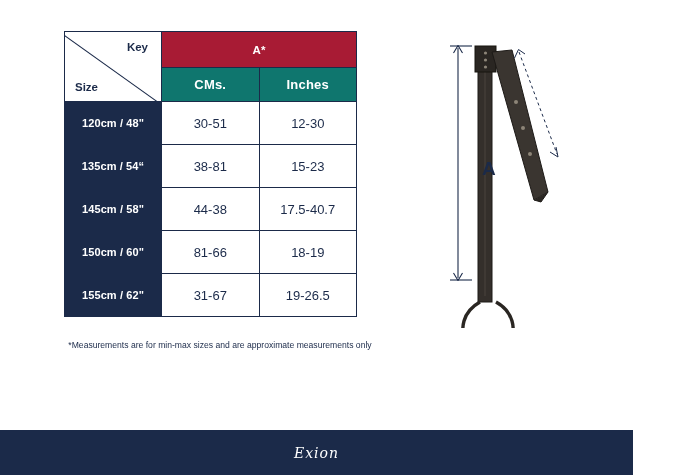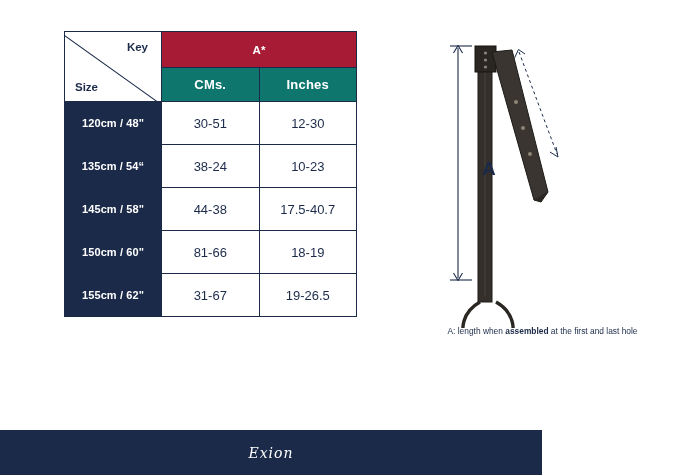--- a/index.html
+++ b/index.html
@@ -156,21 +156,21 @@
     font-size: 19px;
     font-weight: bold;
     color: #1b2a49;
   }
 
   
   .footer {
     position: absolute;
     left: 0;
     bottom: 0;
-    width: 542px;
+    width: 633px;
     height: 45px;
     background: #1b2a49;
     display: flex;
     align-items: center;
     justify-content: center;
   }
   .footer .brand {
     color: #ffffff;
     font-family: "DejaVu Serif", serif;
     font-size: 14px;
@@ -202,42 +202,43 @@
           <td class="hdr-unit" style="width:98px">Inches</td>
         </tr>
 
         <tr>
           <td class="row-label">120cm / 48"</td>
           <td class="cell-val">30-51</td>
           <td class="cell-val">12-30</td>
         </tr>
         <tr>
           <td class="row-label">135cm / 54“</td>
-          <td class="cell-val">38-24</td>
-          <td class="cell-val">10-23</td>
+          <td class="cell-val">38-81</td>
+          <td class="cell-val">15-23</td>
         </tr>
         <tr>
           <td class="row-label">145cm / 58"</td>
           <td class="cell-val">44-38</td>
           <td class="cell-val">17.5-40.7</td>
         </tr>
         <tr>
           <td class="row-label">150cm / 60"</td>
           <td class="cell-val">81-66</td>
           <td class="cell-val">18-19</td>
         </tr>
         <tr>
           <td class="row-label">155cm / 62"</td>
           <td class="cell-val">31-67</td>
           <td class="cell-val">19-26.5</td>
         </tr>
       </tbody>
     </table>
   </div>
 
+  <div class="footnote">*Measurements are for min-max sizes and are approximate measurements only</div>
 
   <div class="diagram">
     <svg width="240" height="300" viewBox="0 0 240 300">
 
       <g stroke="#1b2a49" stroke-width="1.1" fill="none">
         <line x1="38" y1="20" x2="38" y2="250"></line>
         <polyline points="33.5,25 38,17.5 42.5,25" stroke-linejoin="round"></polyline>
         <polyline points="33.5,245 38,252.5 42.5,245" stroke-linejoin="round"></polyline>
         <line x1="30" y1="18" x2="52" y2="18"></line>
         <line x1="30" y1="252" x2="52" y2="252"></line>
@@ -271,19 +272,18 @@
 
       <g fill="none" stroke="#2a2622" stroke-width="3.4">
         <path d="M60 274 C42 284 40 302 46 312"></path>
         <path d="M76 274 C94 284 96 302 90 312"></path>
         <line x1="46" y1="312" x2="90" y2="312" stroke-width="4.2"></line>
       </g>
     </svg>
     <div class="letter-a">A</div>
   </div>
 
-  <div class="diagram-caption"><span>A: length when </span><b>assembled</b><span> at the first and last hole</span></div>
 
   <div class="footer">
     <span class="brand">Exion</span>
   </div>
 
 </div>
 
 </body></html>

